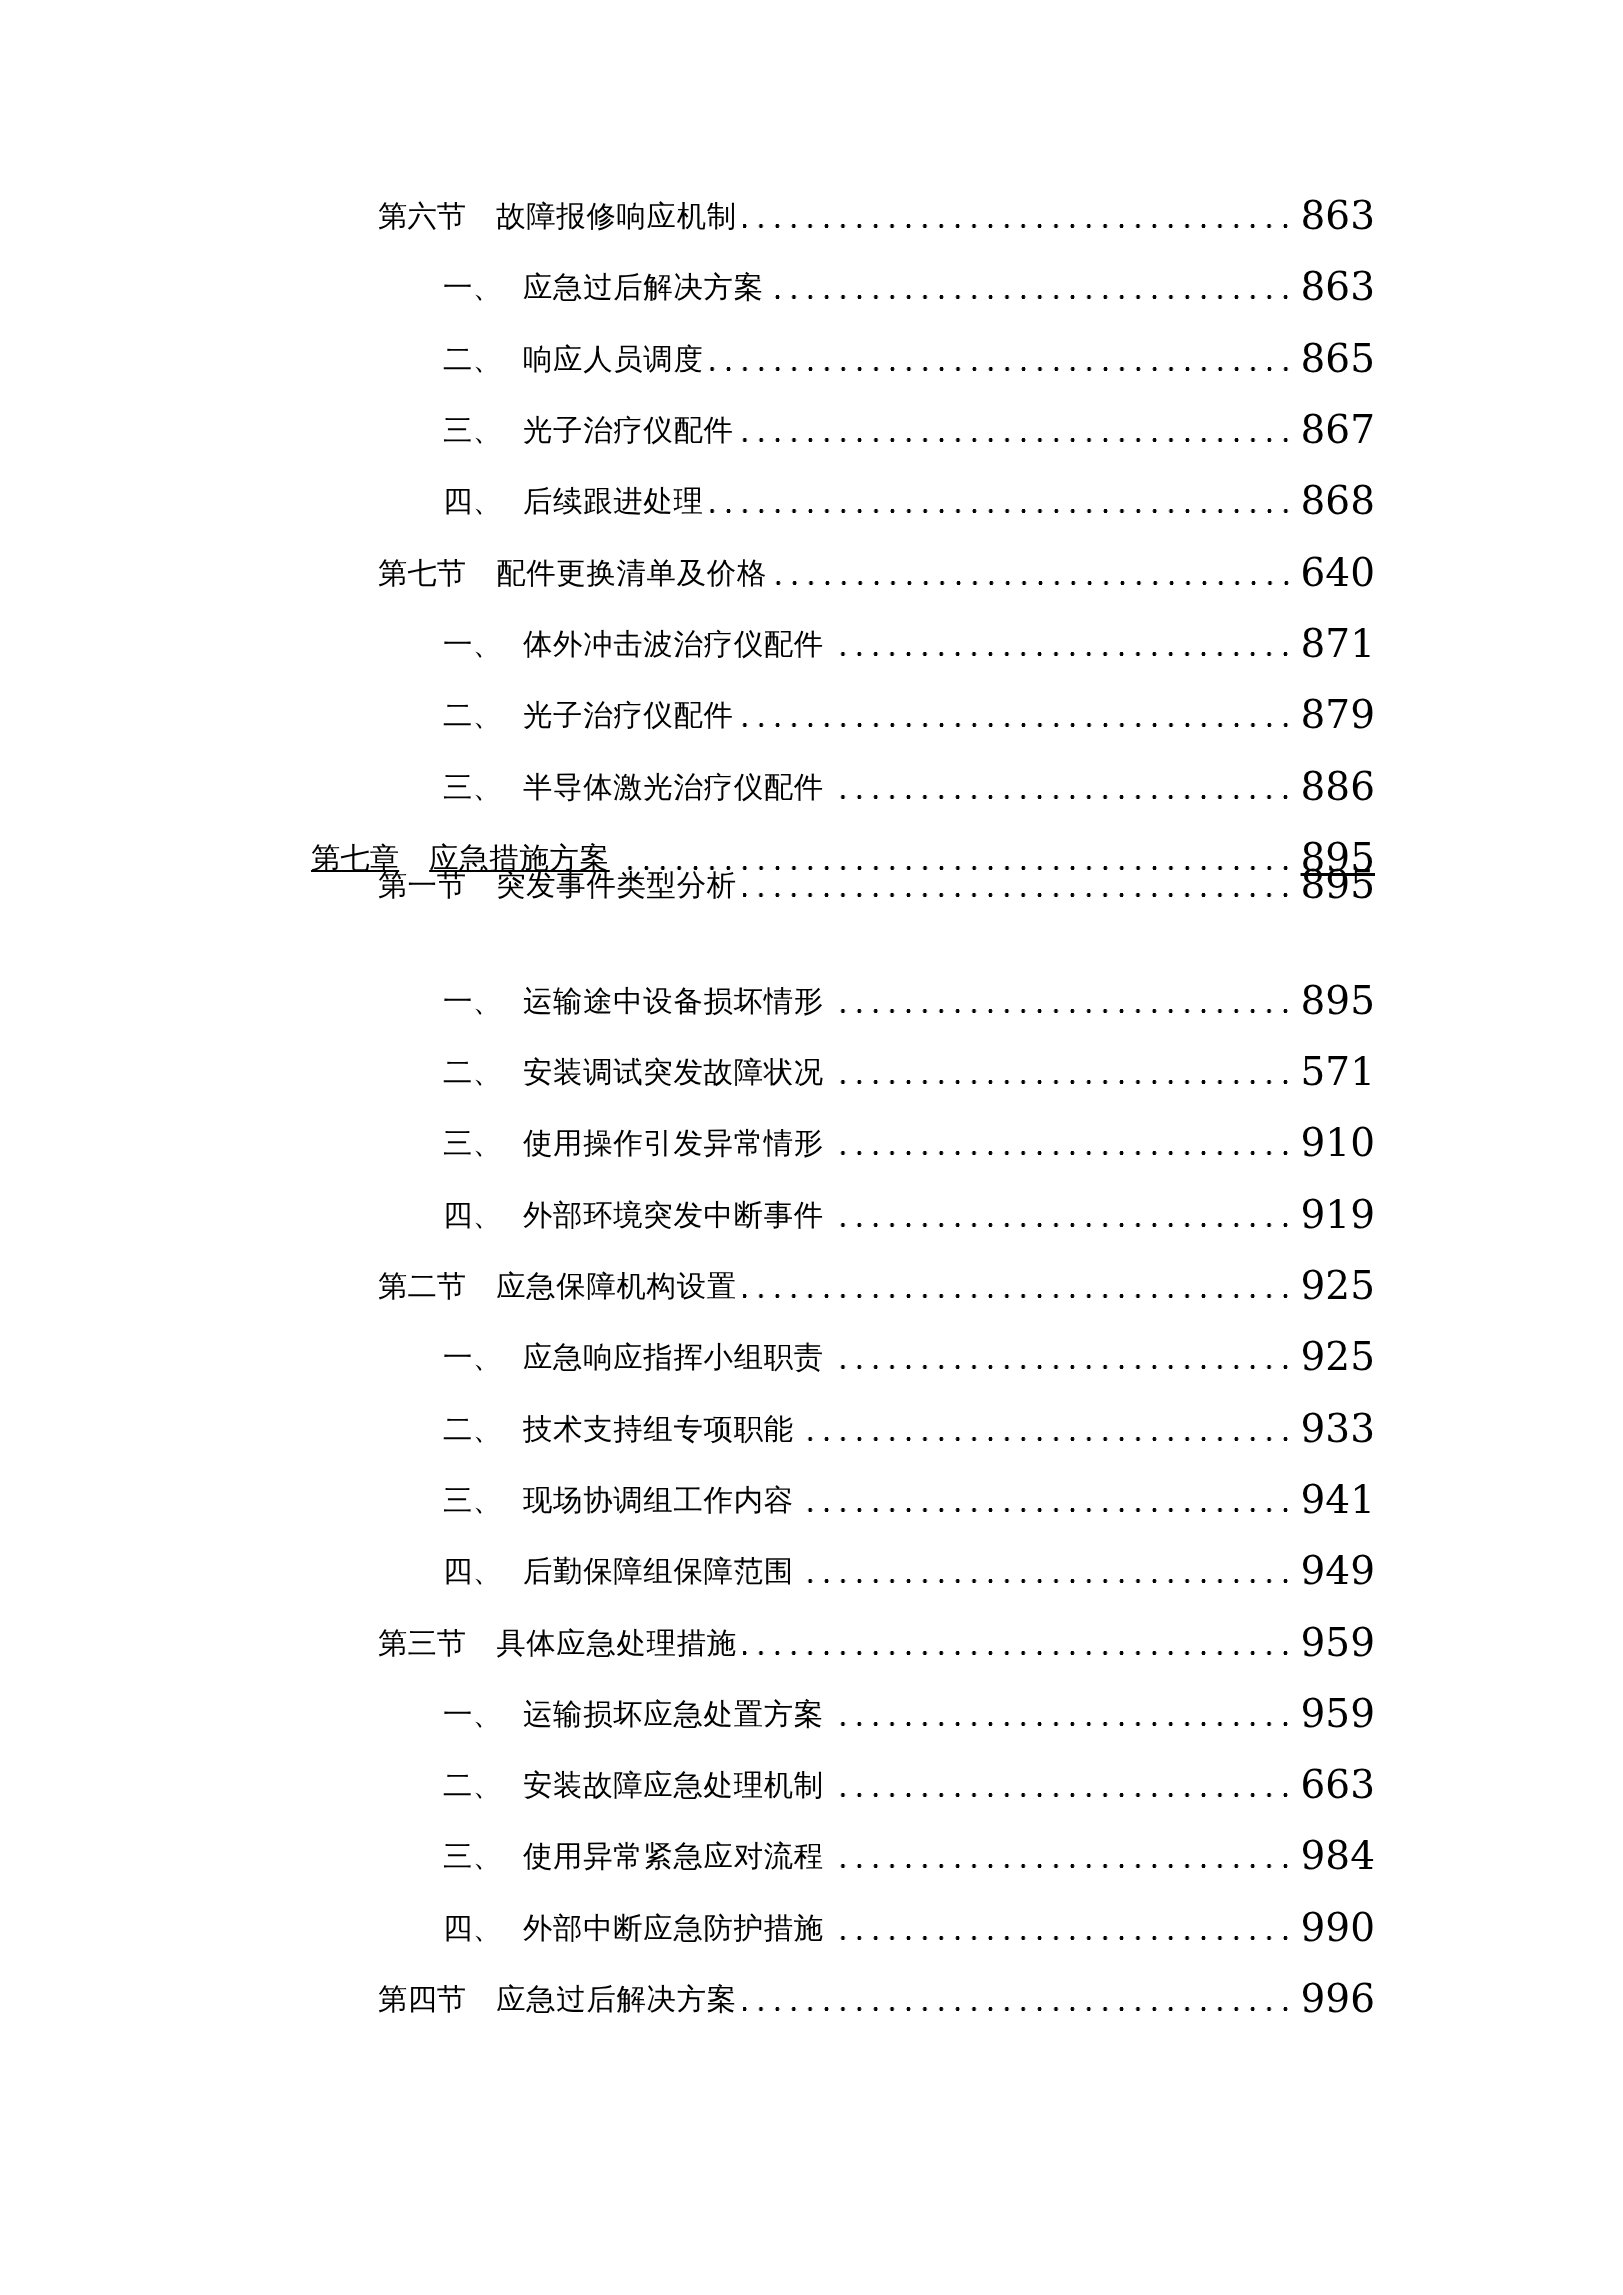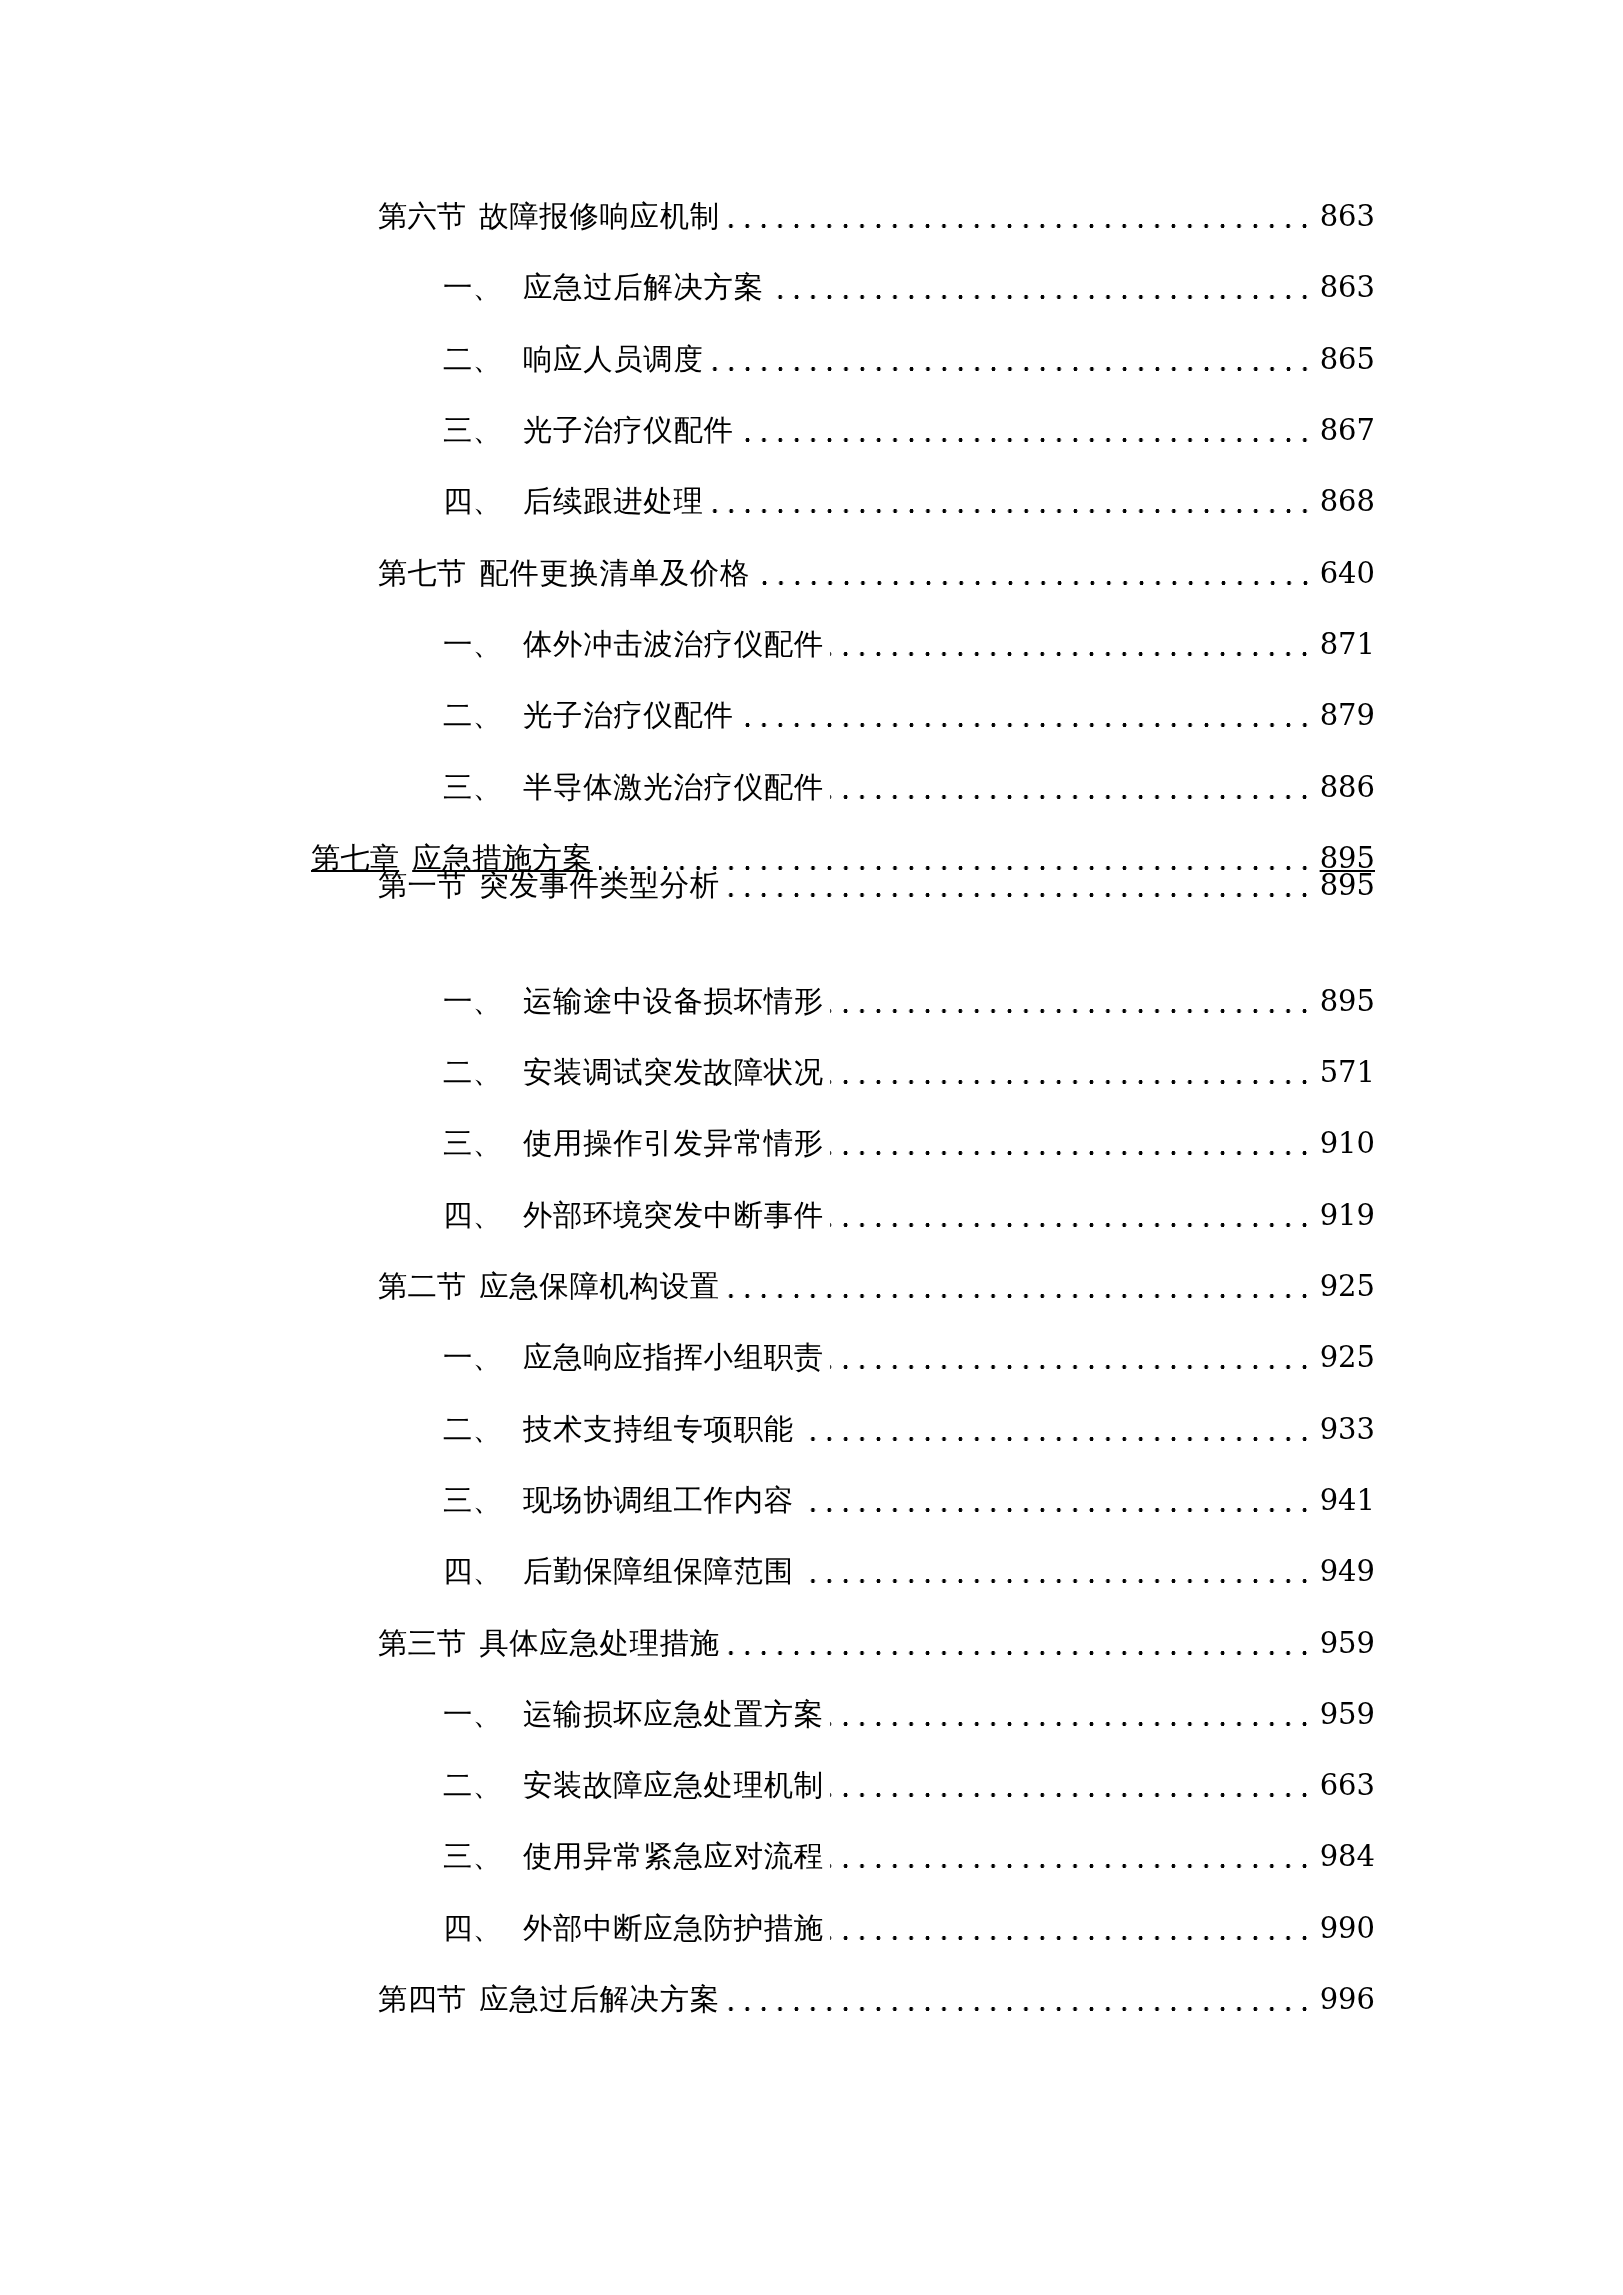--- a/index.html
+++ b/index.html
@@ -36,21 +36,21 @@
     .toc-row.level-3 { left: 443px; }
     .toc-num {
       display: inline-block;
       letter-spacing: 0;
     }
     .level-3 .toc-num {
       width: 80px;
     }
     .level-1 .toc-num,
     .level-2 .toc-num {
-      margin-right: 13px;
+      margin-right: 30px;
     }
     .toc-title {
       display: inline-block;
       letter-spacing: 0.7px;
     }
     .toc-leader {
       flex: 1 1 auto;
       overflow: hidden;
       height: 42px;
       margin: 0 6.5px 0 6.5px;
@@ -64,21 +64,21 @@
       bottom: 9.2px;
       height: 3.9px;
       background-image: radial-gradient(circle, #000 1.8px, transparent 2.1px);
       background-size: 16.4px 3.9px;
       background-repeat: repeat-x;
       background-position: right bottom;
     }
     .toc-page {
       display: inline-block;
       font-family: "DejaVu Serif", "Liberation Serif", serif;
-      font-size: 29px;
+      font-size: 39px;
       min-width: 52px;
     }
   </style>
 </head>
 <body>
 
 <div class="toc">
 
   <div class="toc-row level-2" style="top:195px">
     <span class="toc-num">第六节</span>

